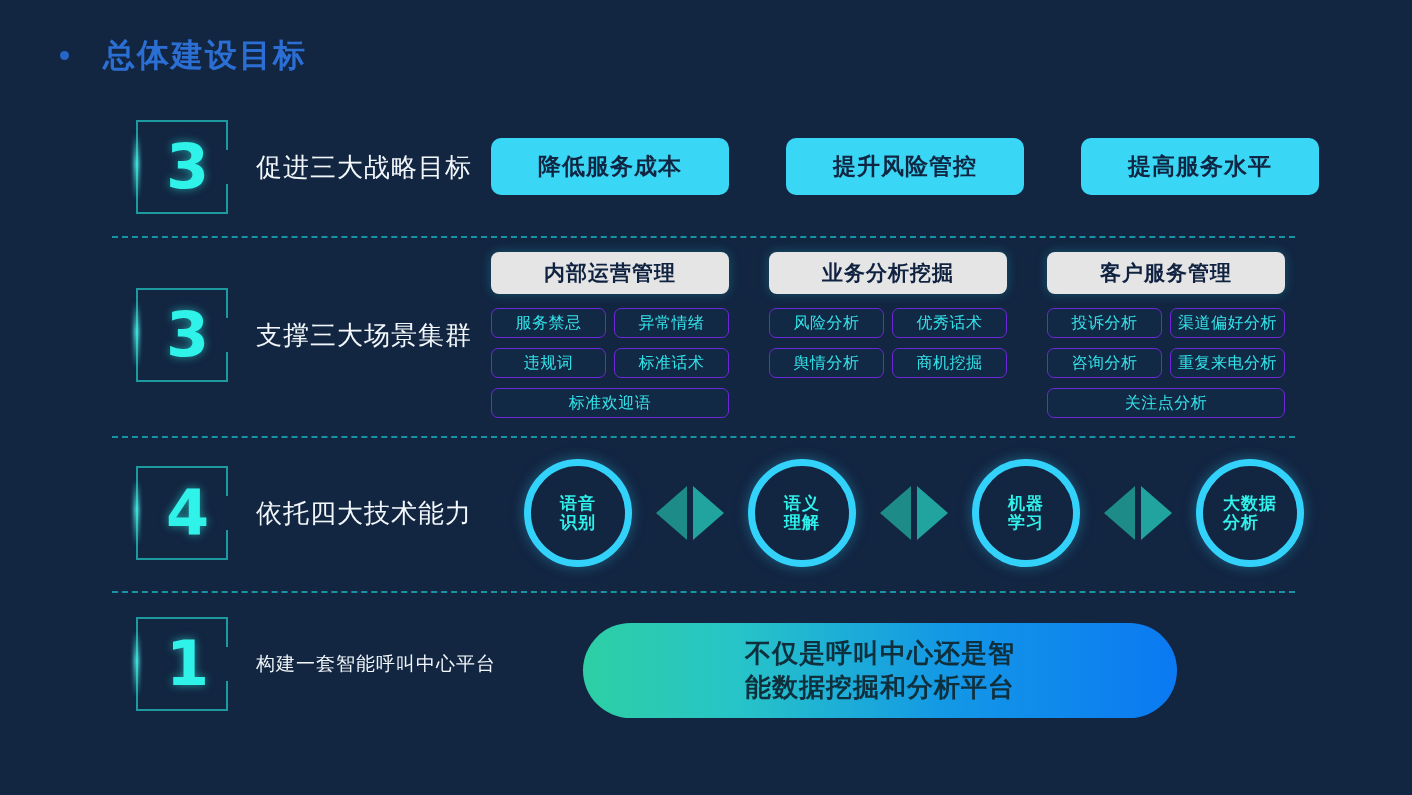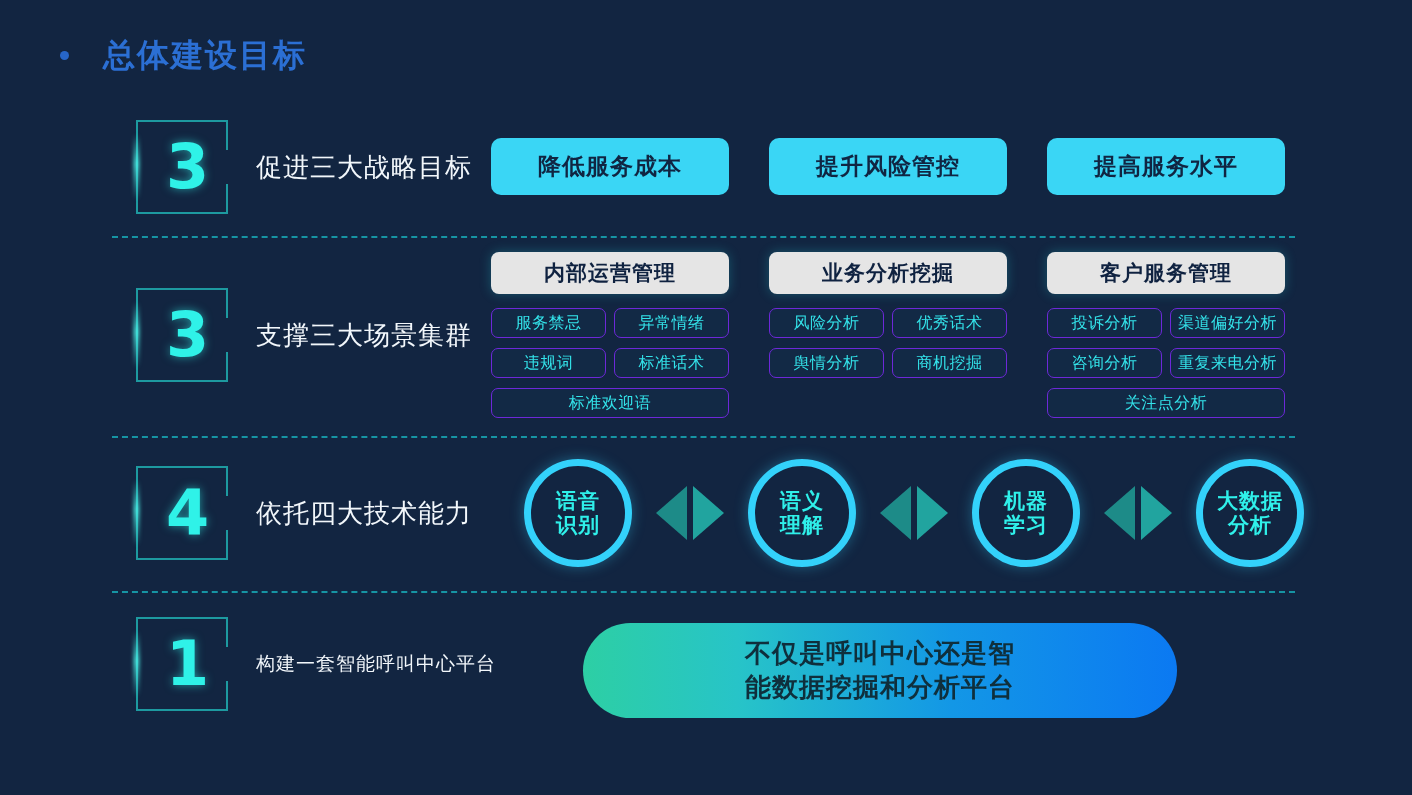--- a/index.html
+++ b/index.html
@@ -116,21 +116,21 @@
   .lb2 { left: 136px; top: 288px; }
   .lb3 { left: 136px; top: 466px; }
   .lb4 { left: 136px; top: 617px; }
 
   
   .strategy-row {
     position: absolute;
     left: 491px;
     top: 138px;
     display: flex;
-    gap: 40px;
+    gap: 57px;
   }
   .strategy-btn {
     width: 238px;
     height: 57px;
     border-radius: 10px;
     background: #3ad6f5;
     color: #102542;
     font-size: 23px;
     font-weight: bold;
     letter-spacing: 1px;
@@ -194,23 +194,23 @@
   }
   .tech-circle {
     width: 108px;
     height: 108px;
     border-radius: 50%;
     border: 7px solid #33d2fb;
     box-sizing: border-box;
     display: flex;
     align-items: center;
     justify-content: center;
-    text-align: center;
+    text-align: left;
     color: #2ff0ea;
-    font-size: 21px;
+    font-size: 17px;
     font-weight: bold;
     line-height: 1.12;
     letter-spacing: 1px;
     box-shadow: 0 0 14px rgba(51,210,251,.35);
     flex: none;
   }
   .diamond {
     position: relative;
     width: 68px;
     height: 54px;

